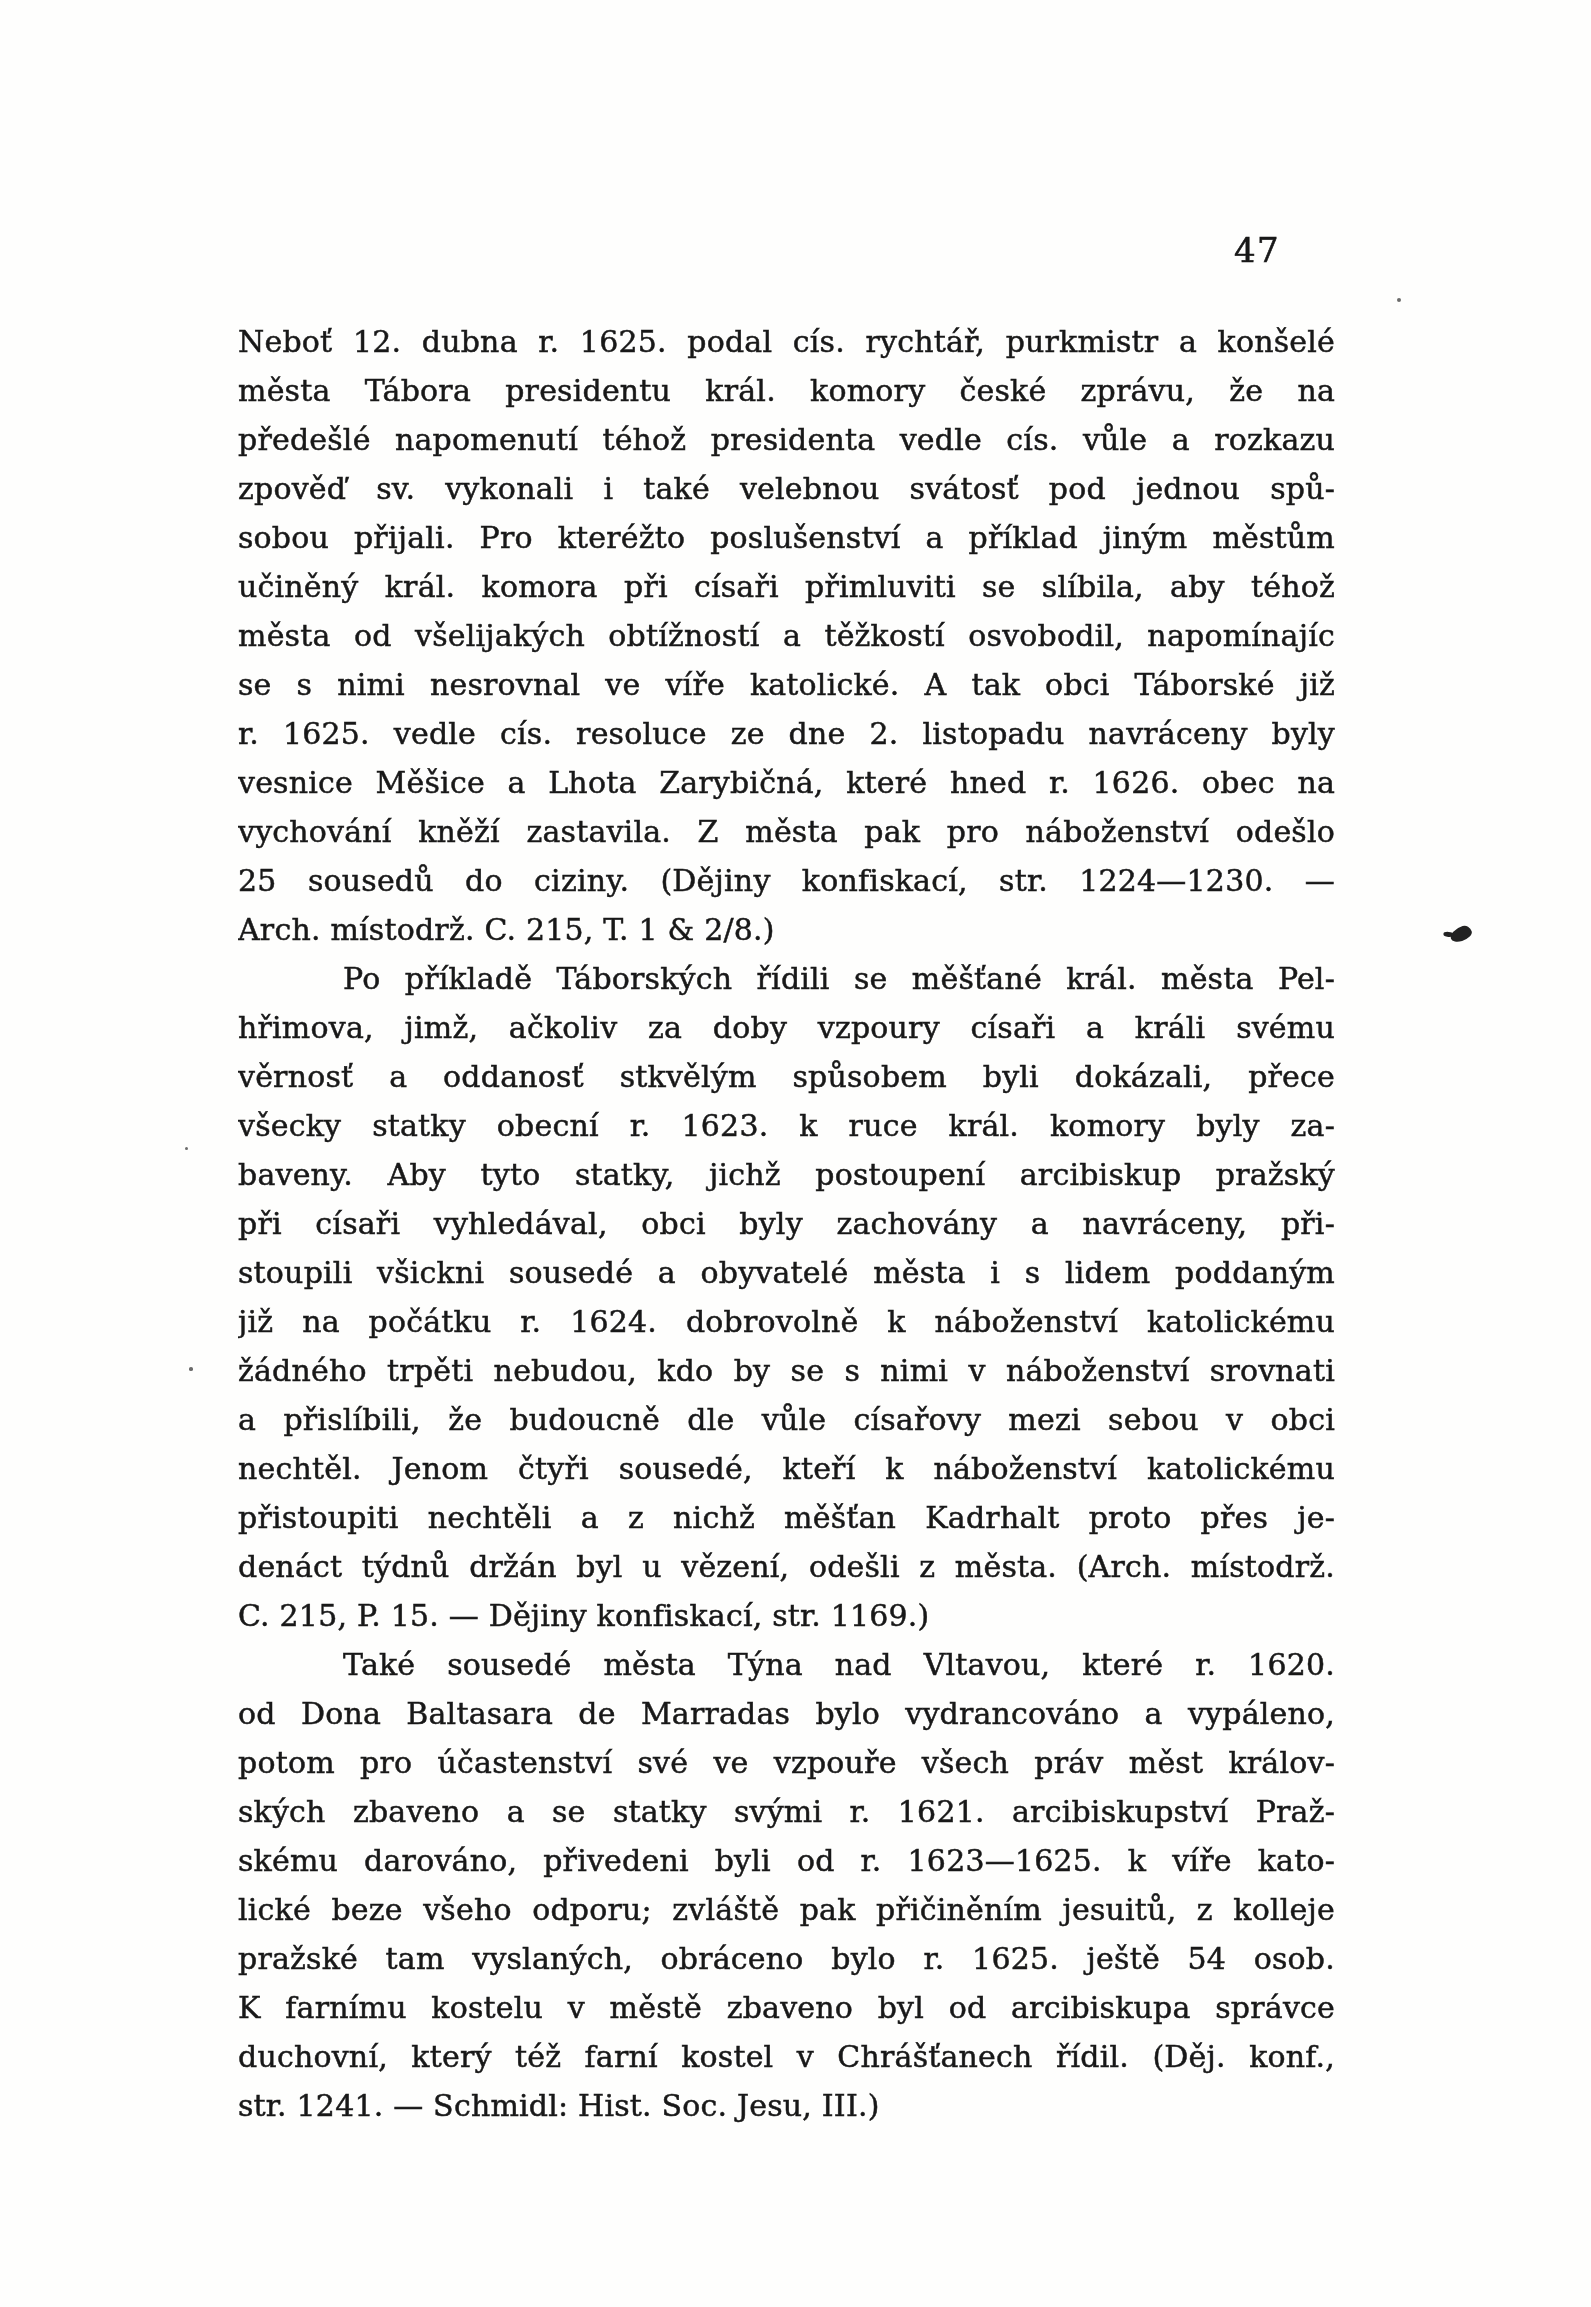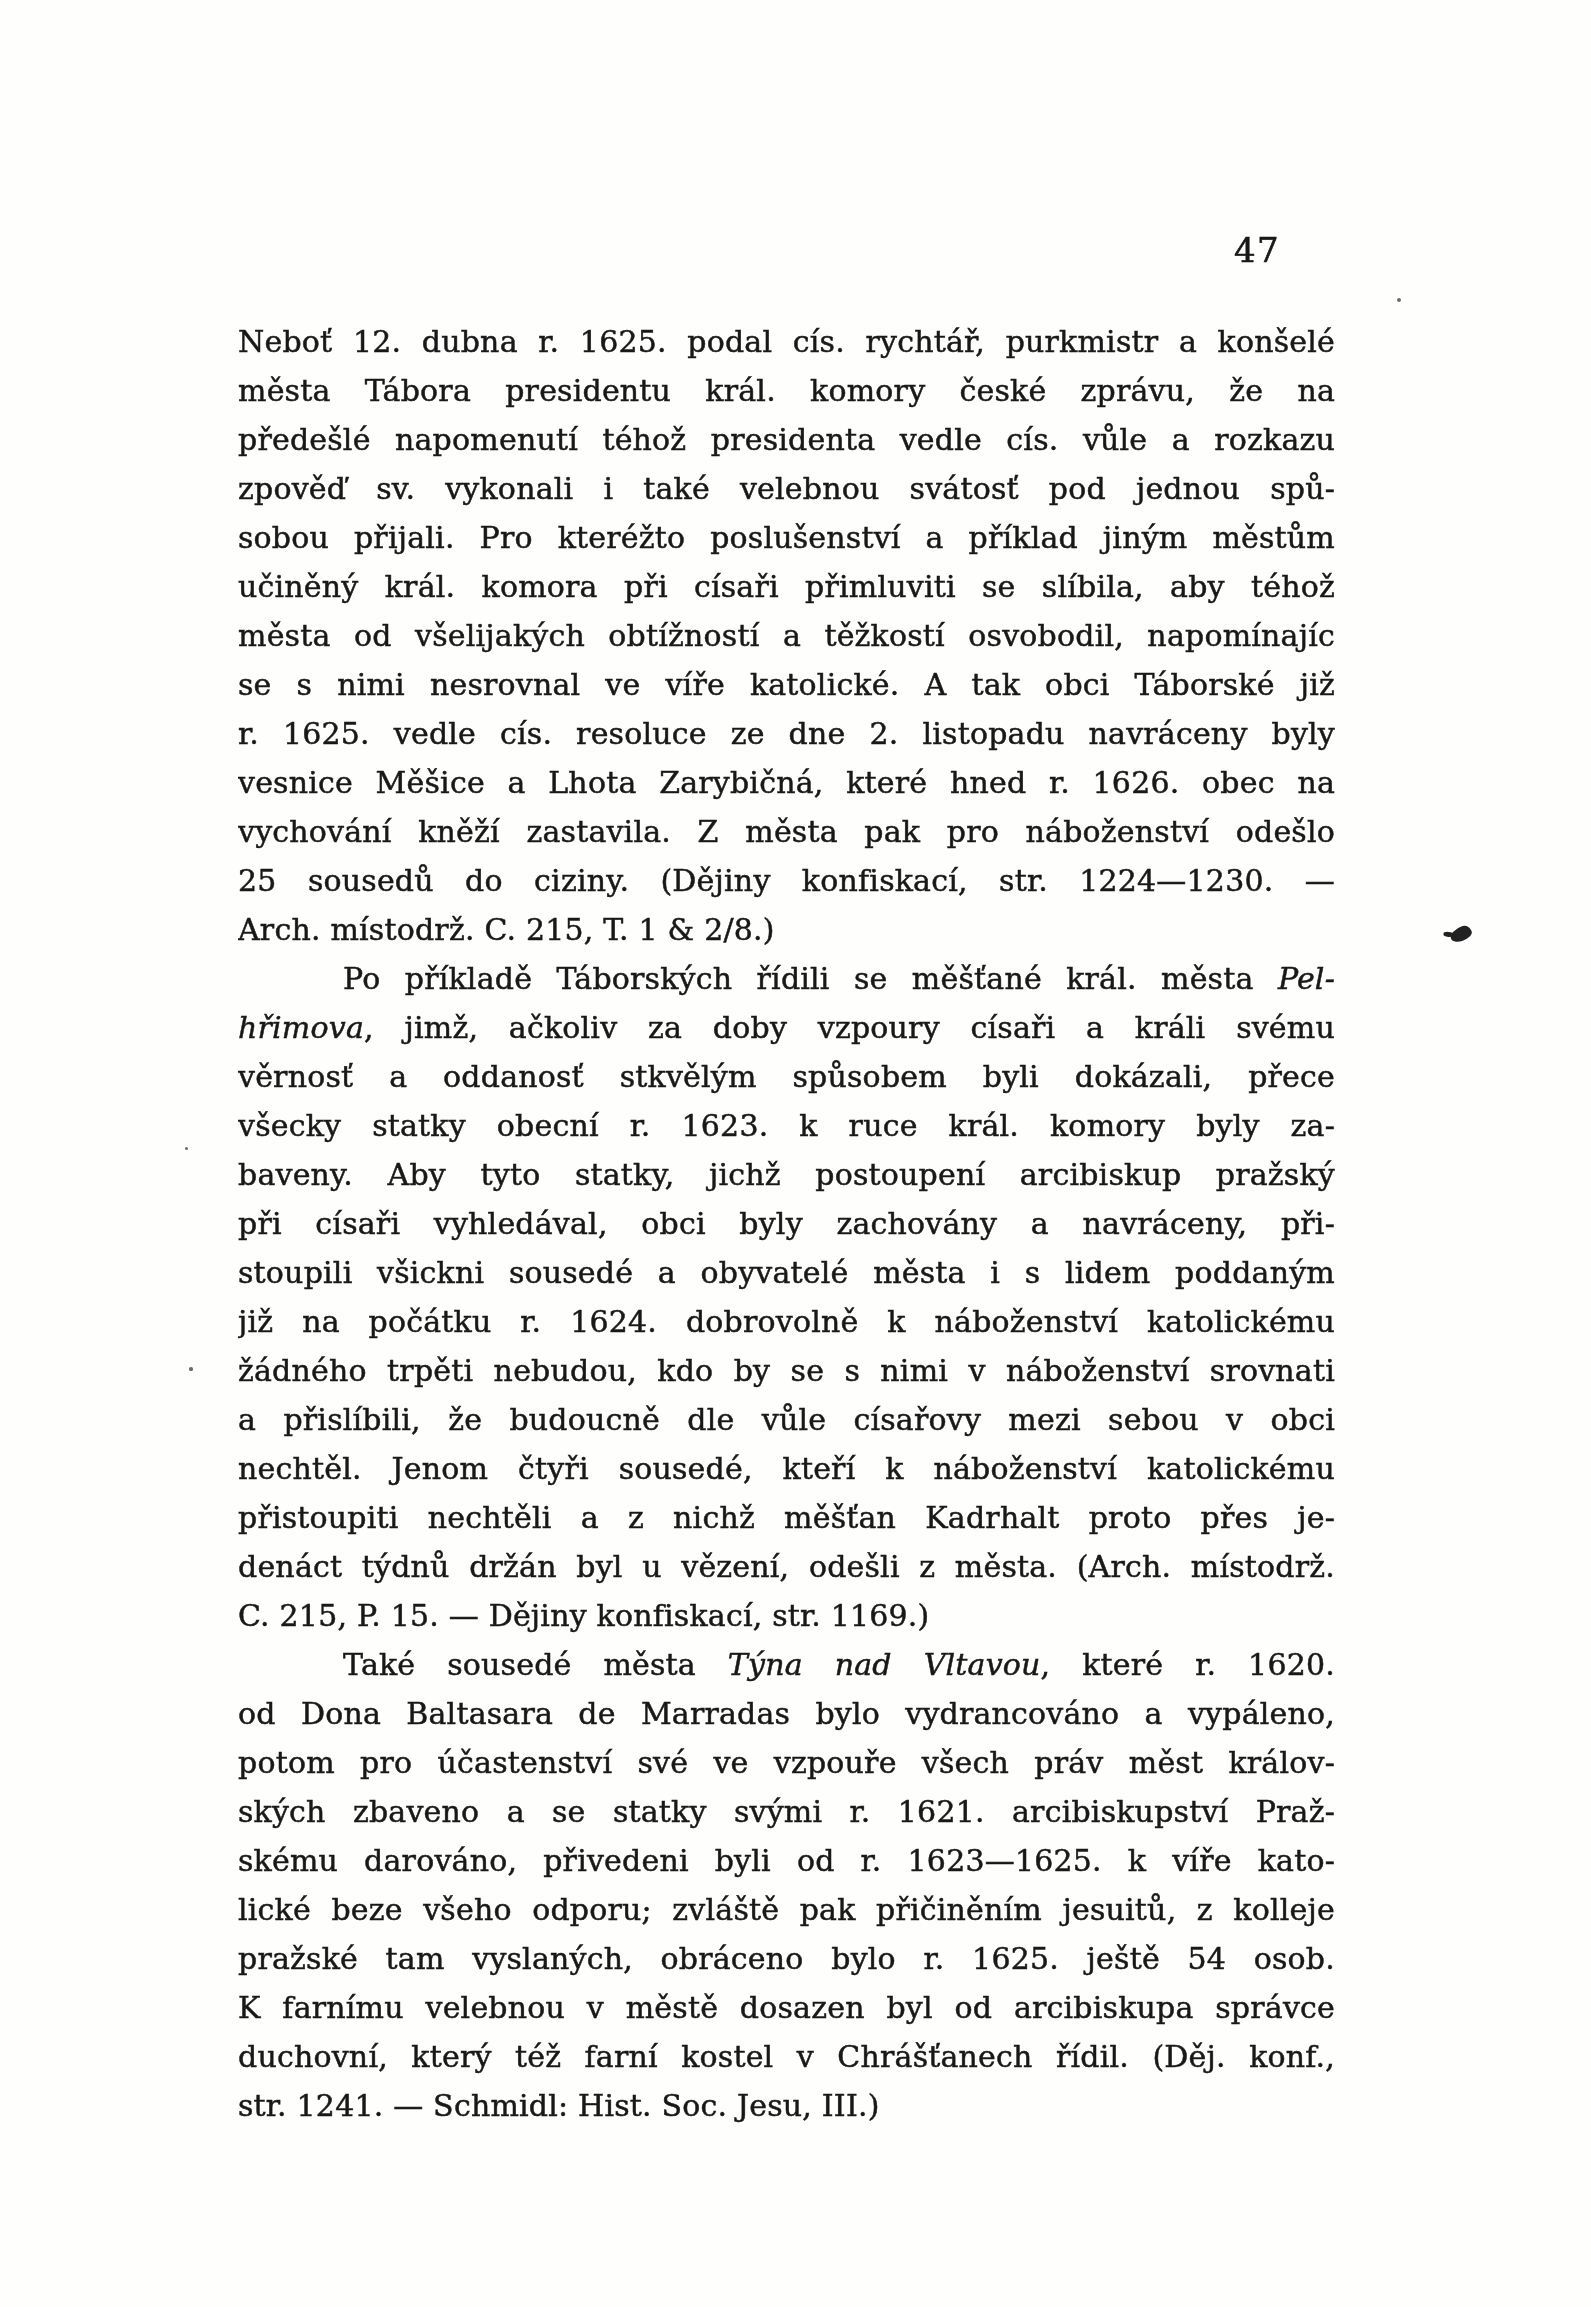--- a/index.html
+++ b/index.html
@@ -35,21 +35,21 @@
     letter-spacing: 0.2px;
     -webkit-text-stroke: 0.5px #1b1b1b;
     overflow: hidden;
     text-align: left;
   }
   .line.justify {
     text-align: justify;
     text-align-last: justify;
   }
   .line.indent { text-indent: 105px; }
-  .it { font-style: italic; }
+  .it { }
   .ink-blob {
     position: absolute;
     background: #222;
     border-radius: 68% 32% 55% 45% / 60% 55% 45% 40%;
     transform: rotate(-18deg);
   }
   .ink-blob::before {
     content: "";
     position: absolute;
     left: -6.5px; top: 0.9px;
@@ -104,21 +104,21 @@
         <div class="line"><span>C. 215, P. 15. — Dějiny konfiskací, str. 1169.)</span></div>
       </div>
       <div>
         <div class="line justify indent"><span>Také sousedé města </span><span class="it">Týna nad Vltavou</span><span>, které r. 1620.</span></div>
         <div class="line justify"><span>od Dona Baltasara de Marradas bylo vydrancováno a vypáleno,</span></div>
         <div class="line justify"><span>potom pro účastenství své ve vzpouře všech práv měst králov-</span></div>
         <div class="line justify"><span>ských zbaveno a se statky svými r. 1621. arcibiskupství Praž-</span></div>
         <div class="line justify"><span>skému darováno, přivedeni byli od r. 1623—1625. k víře kato-</span></div>
         <div class="line justify"><span>lické beze všeho odporu; zvláště pak přičiněním jesuitů, z kolleje</span></div>
         <div class="line justify"><span>pražské tam vyslaných, obráceno bylo r. 1625. ještě 54 osob.</span></div>
-        <div class="line justify"><span>K farnímu velebnou v městě dosazen byl od arcibiskupa správce</span></div>
+        <div class="line justify"><span>K farnímu kostelu v městě zbaveno byl od arcibiskupa správce</span></div>
         <div class="line justify"><span>duchovní, který též farní kostel v Chrášťanech řídil. (Děj. konf.,</span></div>
         <div class="line"><span>str. 1241. — Schmidl: Hist. Soc. Jesu, III.)</span></div>
       </div>
     </div>
 <div class="ink-blob" style="left: 1450px; top: 927px; width: 22px; height: 14px;"></div>
     <div class="speck" style="left: 1397px; top: 298px; width: 4.2px; height: 4.2px;"></div>
     <div class="speck" style="left: 189px; top: 1367px; width: 3.7px; height: 3.7px;"></div>
     <div class="speck" style="left: 185px; top: 1147px; width: 3.2px; height: 3.2px;"></div>
   </div>
 

